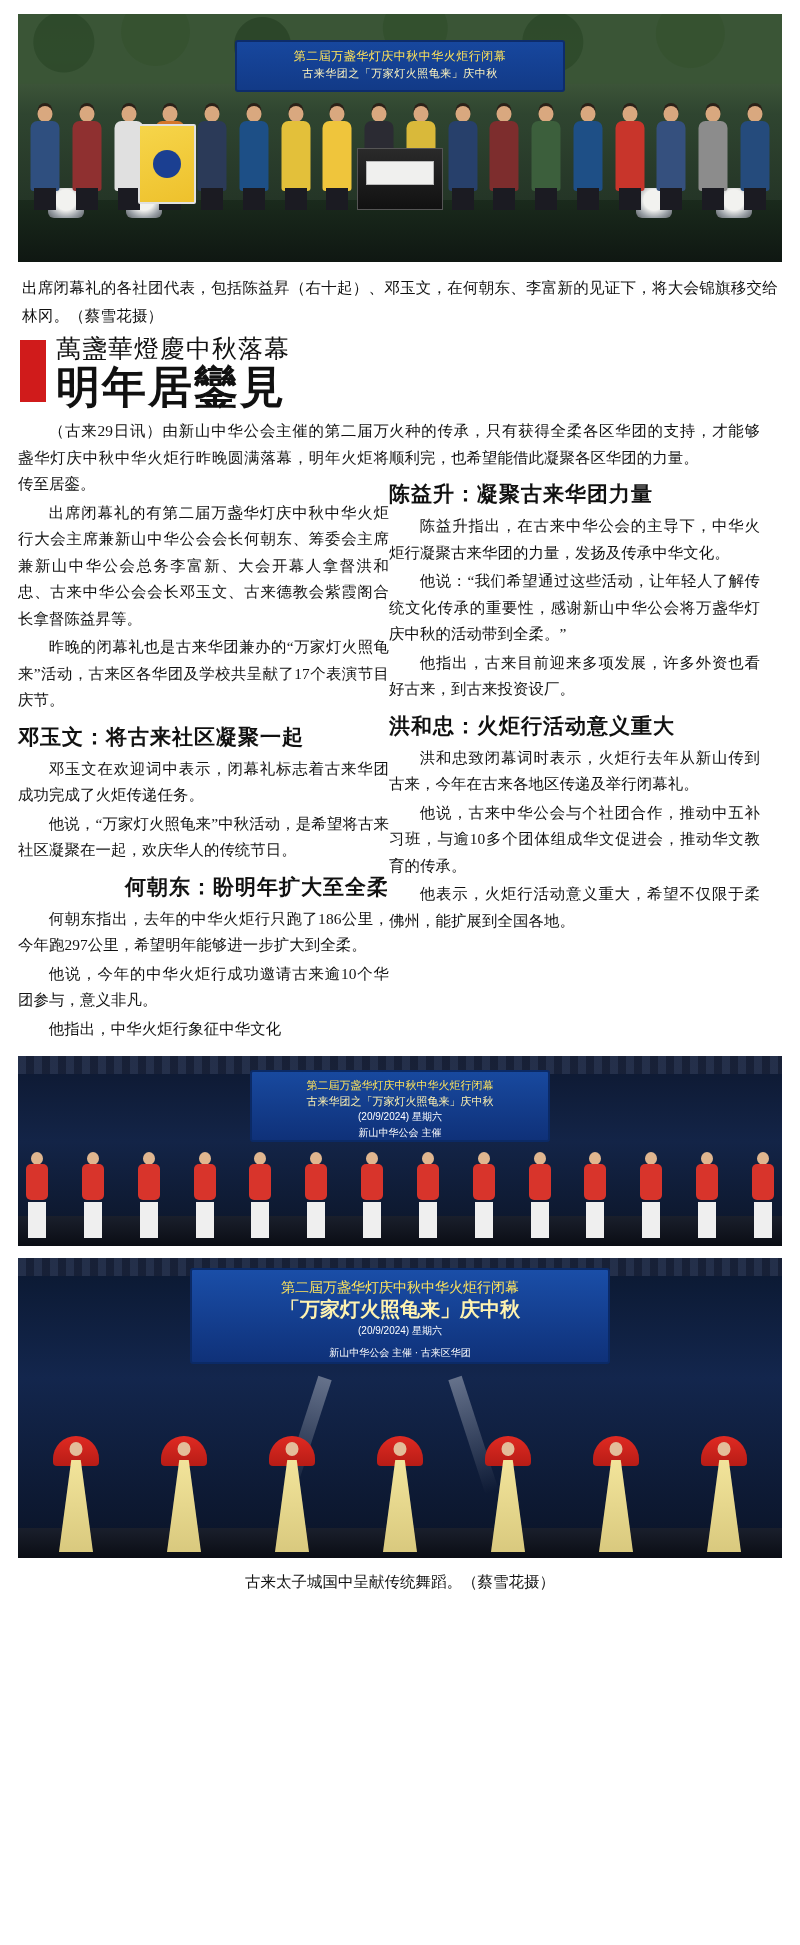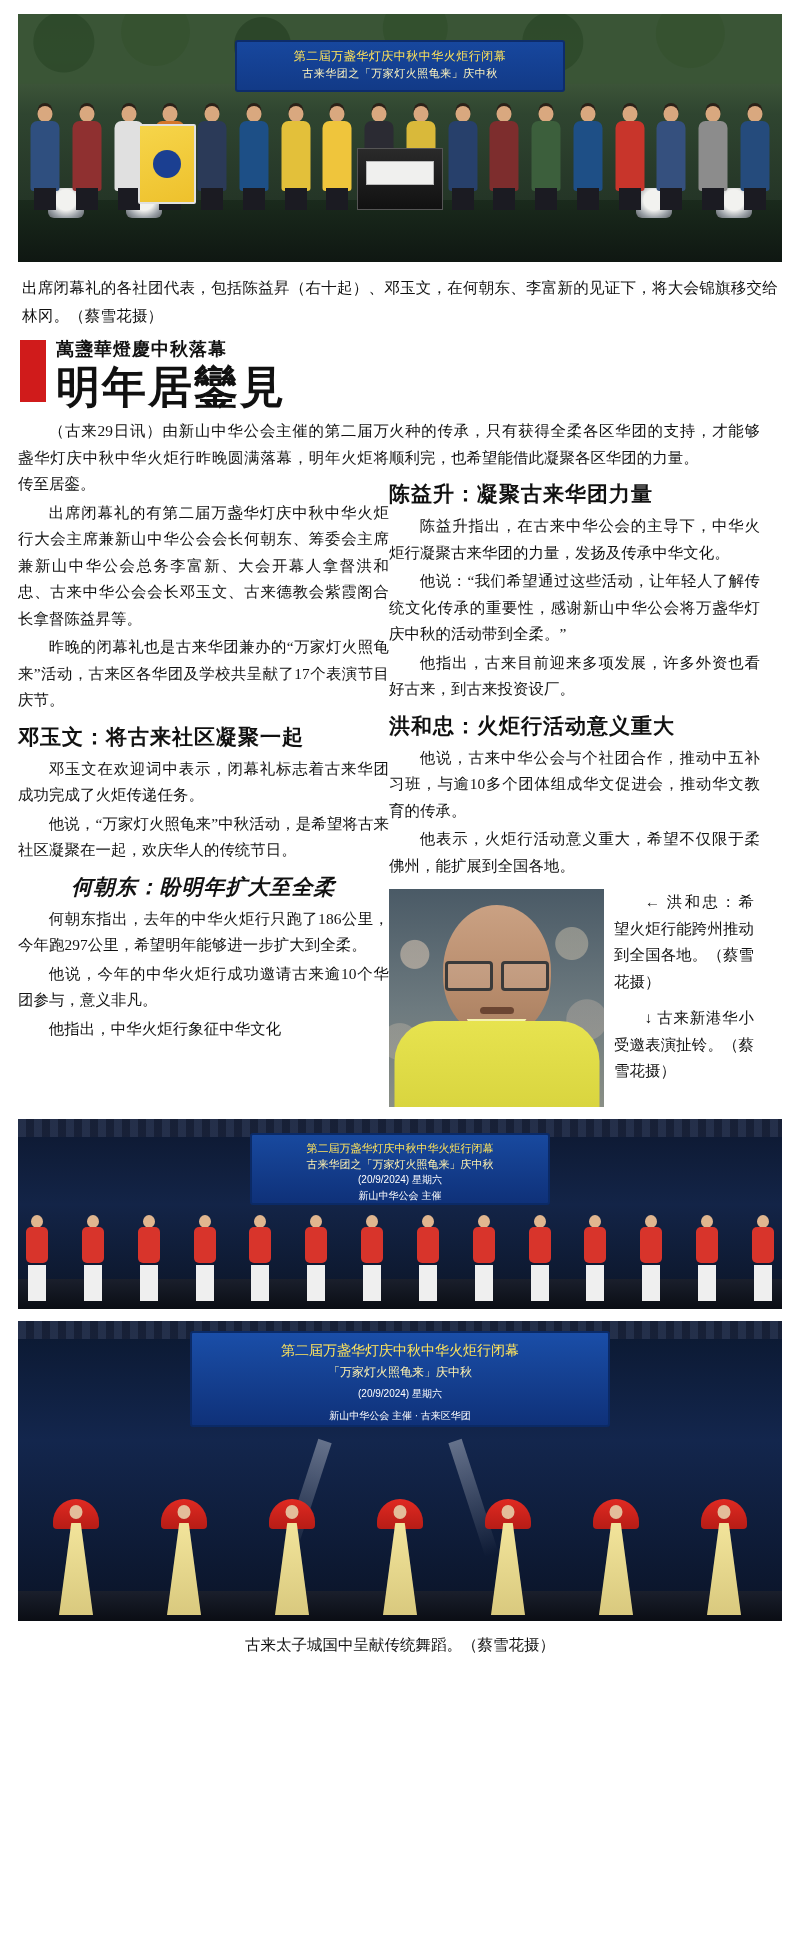--- a/index.html
+++ b/index.html
@@ -157,23 +157,23 @@
     margin: 6px 2px 6px 2px;
   }
   .red-bar {
     width: 26px;
     height: 62px;
     background: #d01b1b;
     flex: none;
     margin-top: 4px;
   }
   .kicker {
-    font-size: 18px;
+    font-size: 25px;
     line-height: 26px;
-    font-weight: bold;
+    font-weight: normal;
     letter-spacing: 1px;
     font-family: "Liberation Serif", serif;
   }
   .headline {
     font-size: 44px;
     line-height: 48px;
     font-weight: bold;
     letter-spacing: 2px;
     margin-top: 2px;
   }
@@ -197,21 +197,21 @@
     letter-spacing: 0.1px;
   }
   .col p.noindent { text-indent: 0; }
   h3.sub {
     font-size: 21px;
     line-height: 30px;
     font-weight: bold;
     margin: 8px 0 4px 0;
     letter-spacing: 1px;
   }
-  h3.sub.center { text-align: center; font-style: italic; }
+  h3.sub.center { text-align: right; }
 
   
   .inline-photo-block {
     display: flex;
     gap: 10px;
     margin-top: 10px;
     align-items: flex-start;
   }
   .portrait {
     width: 215px;
@@ -316,21 +316,21 @@
     border: 2px solid #0b2a66;
     color:#ffe45c;
     font-family:"Liberation Sans", sans-serif;
     font-size: 14px;
     line-height: 22px;
     text-align:center;
     padding-top: 6px;
     box-sizing:border-box;
     border-radius: 3px;
   }
-  .banner3 .y2 { color:#fff3b0; font-size:12px;}
+  .banner3 .y2 { color:#fff3b0; font-size:20px;font-weight:bold;}
   .banner3 .w { color:#ffffff; font-size:10px; }
 
   .dancers {
     position:absolute; bottom: 6px; left: 4px; right: 4px;
     height: 120px;
     display:flex; justify-content: space-around; align-items:flex-end;
   }
   .dancer { width: 46px; height: 112px; position: relative; }
   .dancer .d-head {
     position:absolute; top:2px; left:50%; transform:translateX(-50%);
@@ -526,40 +526,24 @@
 
     <div class="col">
       <p class="noindent">火种的传承，只有获得全柔各区华团的支持，才能够顺利完，也希望能借此凝聚各区华团的力量。</p>
 
       <h3 class="sub">陈益升：凝聚古来华团力量</h3>
       <p>陈益升指出，在古来中华公会的主导下，中华火炬行凝聚古来华团的力量，发扬及传承中华文化。</p>
       <p>他说：“我们希望通过这些活动，让年轻人了解传统文化传承的重要性，感谢新山中华公会将万盏华灯庆中秋的活动带到全柔。”</p>
       <p>他指出，古来目前迎来多项发展，许多外资也看好古来，到古来投资设厂。</p>
 
       <h3 class="sub">洪和忠：火炬行活动意义重大</h3>
+      <p>洪和忠致闭幕词时表示，火炬行去年从新山传到古来，今年在古来各地区传递及举行闭幕礼。</p>
       <p>他说，古来中华公会与个社团合作，推动中五补习班，与逾10多个团体组成华文促进会，推动华文教育的传承。</p>
       <p>他表示，火炬行活动意义重大，希望不仅限于柔佛州，能扩展到全国各地。</p>
 
-      <div class="inline-photo-block">
-        <div class="portrait">
-          <div class="crowd"></div>
-          <div class="face"></div>
-          <div class="glasses">
-              <span class="l"></span>
-              <span class="r"></span>
-            </div>
-          <div class="mouth"></div>
-          <div class="collar"></div>
-          <div class="shirt"></div>
-        </div>
-        <div class="side-cap">
-          <p>← 洪和忠：希望火炬行能跨州推动到全国各地。（蔡雪花摄）</p>
-          <p>↓ 古来新港华小受邀表演扯铃。（蔡雪花摄）</p>
-        </div>
-      </div>
     </div>
   </div>
 
   <div class="photo-wide photo-mid">
     <div class="truss"></div>
     <div class="banner2">
       <div>第二屆万盏华灯庆中秋中华火炬行闭幕</div>
       <div class="y2">古来华团之「万家灯火照龟来」庆中秋</div>
       <div class="w">(20/9/2024) 星期六</div>
       <div class="w">新山中华公会 主催</div>

